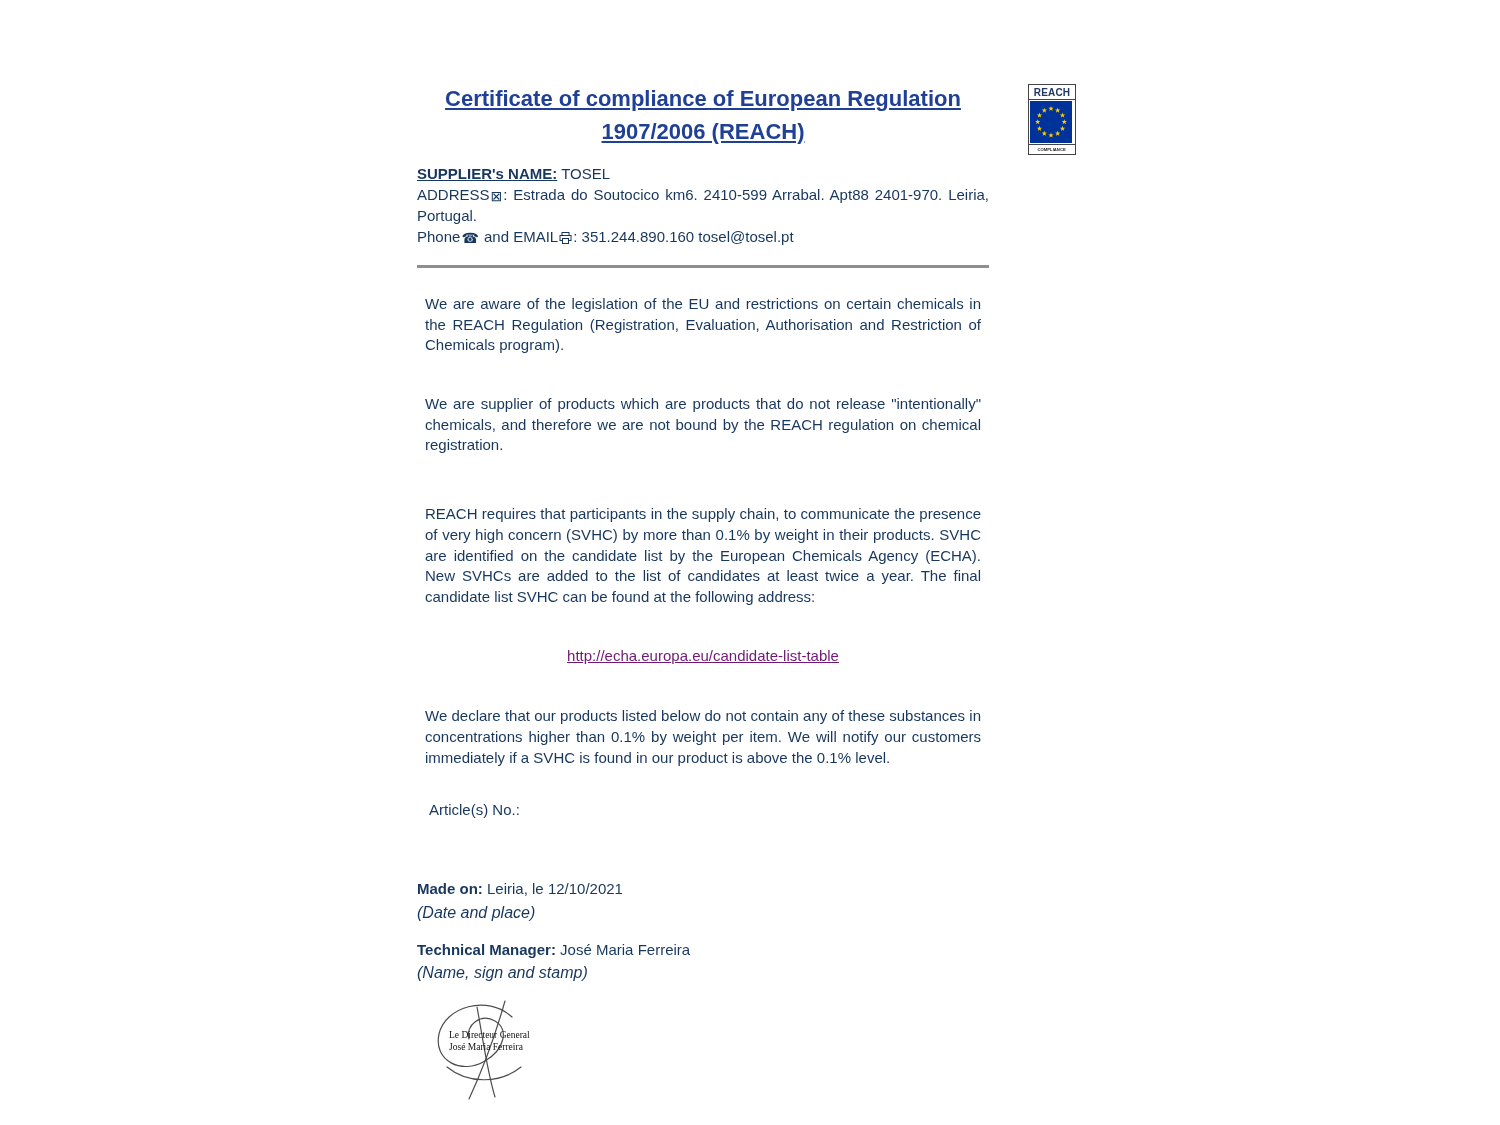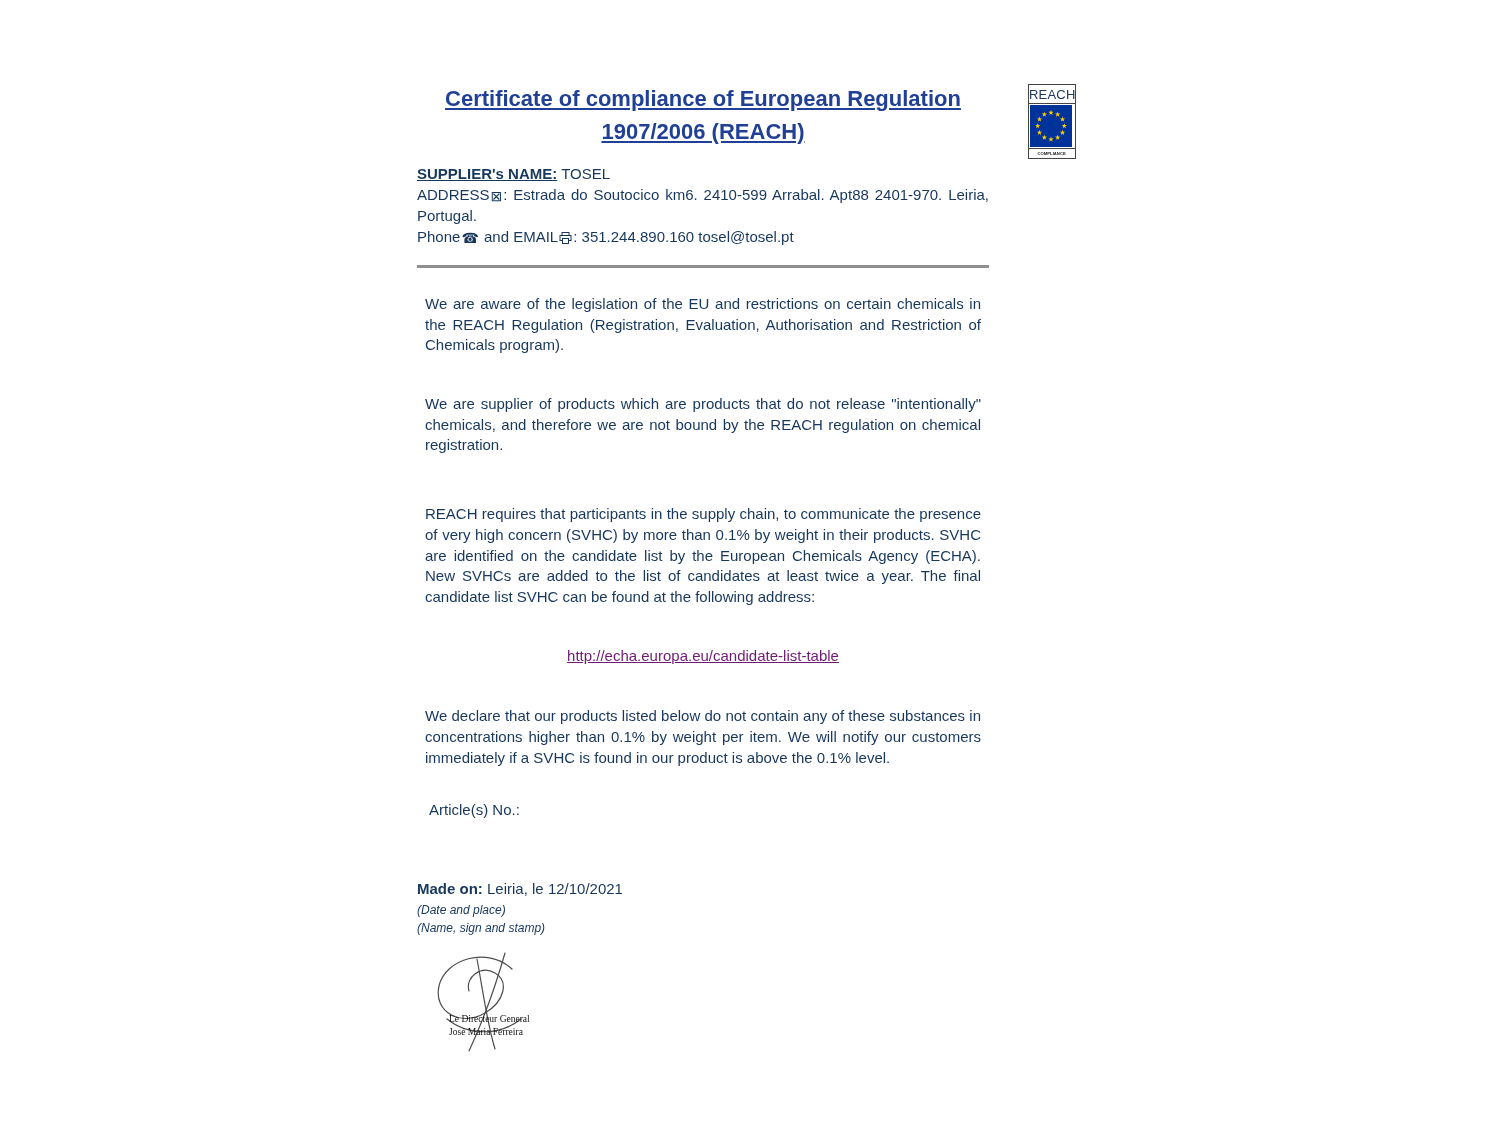--- a/index.html
+++ b/index.html
@@ -10,21 +10,21 @@
     font-family:"Liberation Sans", sans-serif;
     overflow:hidden;
   }
   
   .reach-logo{
     position:absolute;left:1028px;top:84px;width:46px;
     border:1px solid #444;background:#fff;
     display:flex;flex-direction:column;align-items:stretch;
   }
   .reach-logo-top{
-    font-size:13px;font-weight:normal;color:#1F3864;text-align:center;
+    font-size:10px;font-weight:bold;color:#1F3864;text-align:center;
     padding:2px 0 1px;border-bottom:1px solid #444;letter-spacing:.2px;
   }
   .reach-logo-flag{display:block;line-height:0;padding:1px;}
   .reach-logo-bottom{
     border-top:1px solid #444;text-align:center;height:9px;overflow:hidden;
     display:flex;align-items:center;justify-content:center;
   }
   .reach-logo-bottom .scaled{
     display:inline-block;font-size:10px;font-weight:bold;color:#222;
     transform:scale(0.42);transform-origin:center center;white-space:nowrap;
@@ -47,28 +47,28 @@
   .icon svg{vertical-align:-1px;}
   .rule{border:none;border-top:3px solid #8f8f8f;margin:17px 0 26px;}
   .para{margin:0 8px 38px;text-align:justify;}
   .gap-lg{margin-bottom:48px;}
   .gap-md{margin-bottom:32px;}
   .linkline{text-align:center;margin:0 0 40px;}
   .link{color:#701a75;text-decoration:underline;cursor:pointer;}
   .article{margin:0 12px 58px;}
   .made{margin:0;}
   .mgr{margin-top:16px;}
-  .note{font-size:12px;font-style:italic;margin:2px 0 0;color:#17375D;}
+  .note{font-size:16px;font-style:italic;margin:2px 0 0;color:#17375D;}
   
   .signature{position:relative;margin-top:14px;width:190px;height:110px;}
   .sig-svg{position:absolute;left:0;top:0;}
   .sig-text{
     position:absolute;left:32px;top:30px;
     font-family:"Liberation Serif", serif;font-size:9.5px;color:#111;
-    line-height:1.35;white-space:nowrap;margin-top:32px;
+    line-height:1.35;white-space:nowrap;
   }
 </style>
 </head>
 <body>
 
 <div class="page">
 
   <div class="reach-logo">
     <div class="reach-logo-top">REACH</div>
     <div class="reach-logo-flag">
@@ -136,20 +136,23 @@
 
     <p class="para gap-md">We declare that our products listed below do not contain any of these substances in concentrations higher than 0.1% by weight per item. We will notify our customers immediately if a SVHC is found in our product is above the 0.1% level.</p>
 
     <p class="article">Article(s) No.:</p>
 
     <p class="made">
       <span class="b">Made on:</span><span class="i"> Leiria, le</span><span> 12/10/2021</span>
     </p>
     <p class="note">(Date and place)</p>
 
+    <p class="made mgr">
+      <span class="b">Technical Manager:</span><span class="i"> José Maria Ferreira</span>
+    </p>
     <p class="note">(Name, sign and stamp)</p>
 
     <div class="signature">
       <svg class="sig-svg" width="190" height="110" viewBox="0 0 190 110">
         <g fill="none" stroke="#3a3a3a" stroke-width="1.2" opacity="0.9" stroke-linecap="round">
           <path d="M95,18 C70,-5 28,8 22,35 C16,62 45,76 68,62 C88,50 92,30 78,22 C64,14 48,26 52,40"></path>
           <path d="M88,2 C80,30 66,70 52,100"></path>
           <path d="M60,8 C66,40 70,72 78,98"></path>
           <path d="M30,68 C52,86 84,84 104,68"></path>
         </g>

